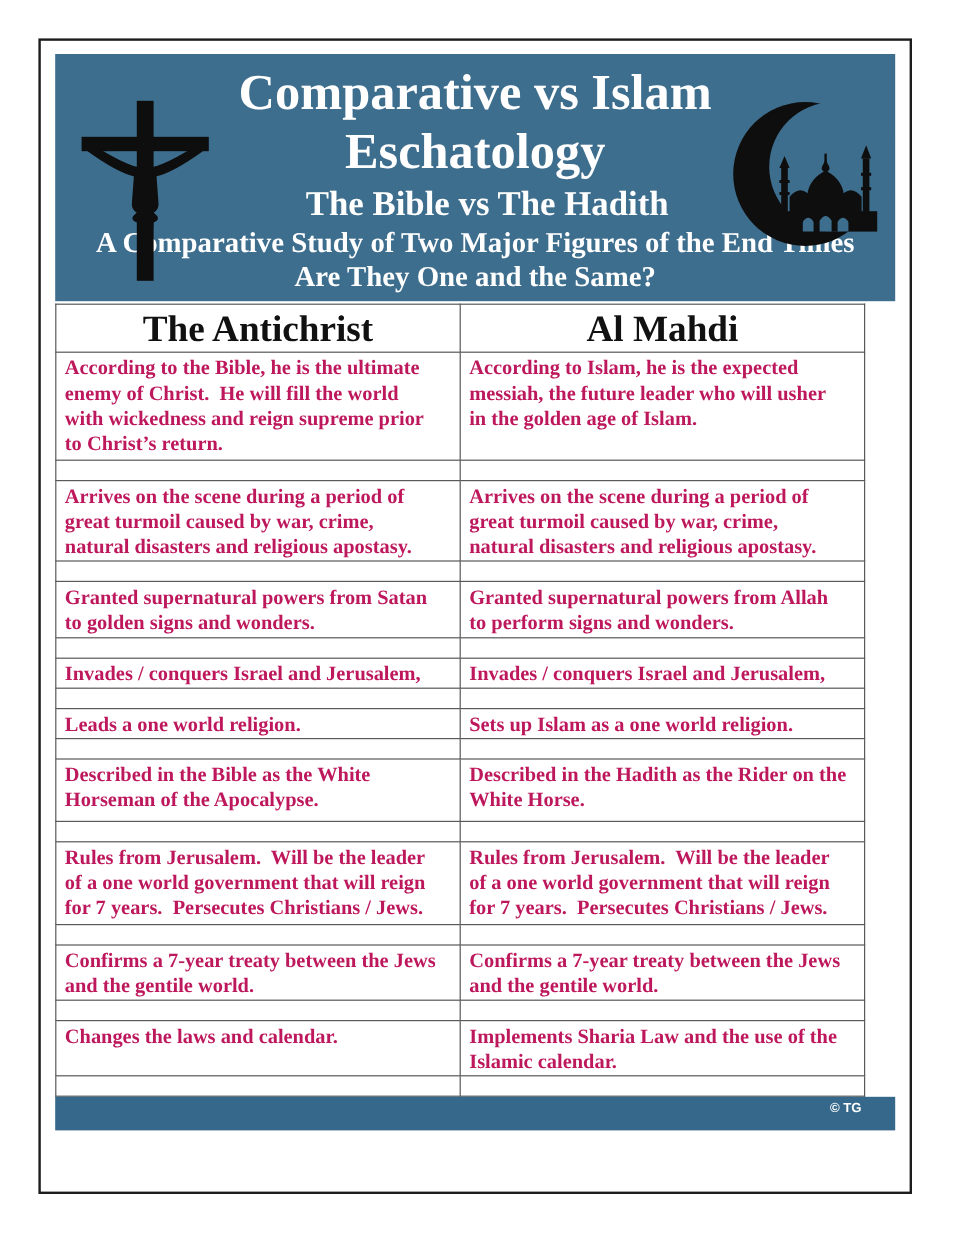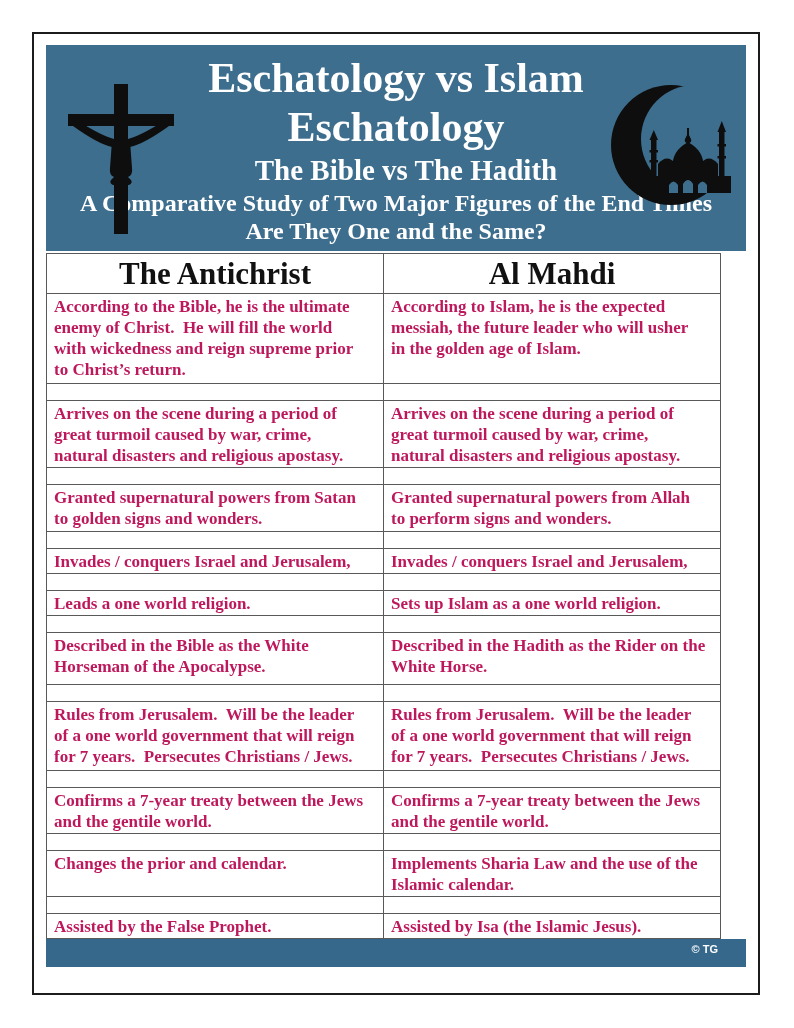--- a/index.html
+++ b/index.html
@@ -89,21 +89,21 @@
         <rect x="108.5" y="62" width="8.5" height="2.5"></rect>
         <rect x="108.5" y="74" width="8.5" height="2.5"></rect>
       </g>
       <g fill="#3e6e8e">
         <path d="M60 111 v-8 q4.5 -7 9 0 v8 Z"></path>
         <path d="M74 111 v-9 q5 -8 10 0 v9 Z"></path>
         <path d="M89 111 v-8 q4.5 -7 9 0 v8 Z"></path>
       </g>
     </svg>
 
-    <div class="t1 t1-first">Eschatology vs Islam</div>
+    <div class="t1 t1-first">Comparative vs Islam</div>
     <div class="t1">Eschatology</div>
     <div class="t2">The Bible vs The Hadith</div>
     <div class="t3">A Comparative Study of Two Major Figures of the End Times</div>
     <div class="t3">Are They One and the Same?</div>
   </div>
 
   <table class="cmp">
     <tbody>
         <tr>
       <th>The Antichrist</th>
@@ -195,33 +195,29 @@
 and the gentile world.</td>
       <td>Confirms a 7-year treaty between the Jews
 and the gentile world.</td>
     </tr>
     <tr class="sp">
           <td></td>
           <td></td>
         </tr>
 
     <tr class="h2d">
-      <td>Changes the prior and calendar.</td>
+      <td>Changes the laws and calendar.</td>
       <td>Implements Sharia Law and the use of the
 Islamic calendar.</td>
     </tr>
     <tr class="sp">
           <td></td>
           <td></td>
         </tr>
 
-    <tr class="h1">
-      <td>Assisted by the False Prophet.</td>
-      <td>Assisted by Isa (the Islamic Jesus).</td>
-    </tr>
   </tbody>
     </table>
 
   <div class="footer">
     <span>© TG</span>
   </div>
 
 </div>
 
 </body></html>

